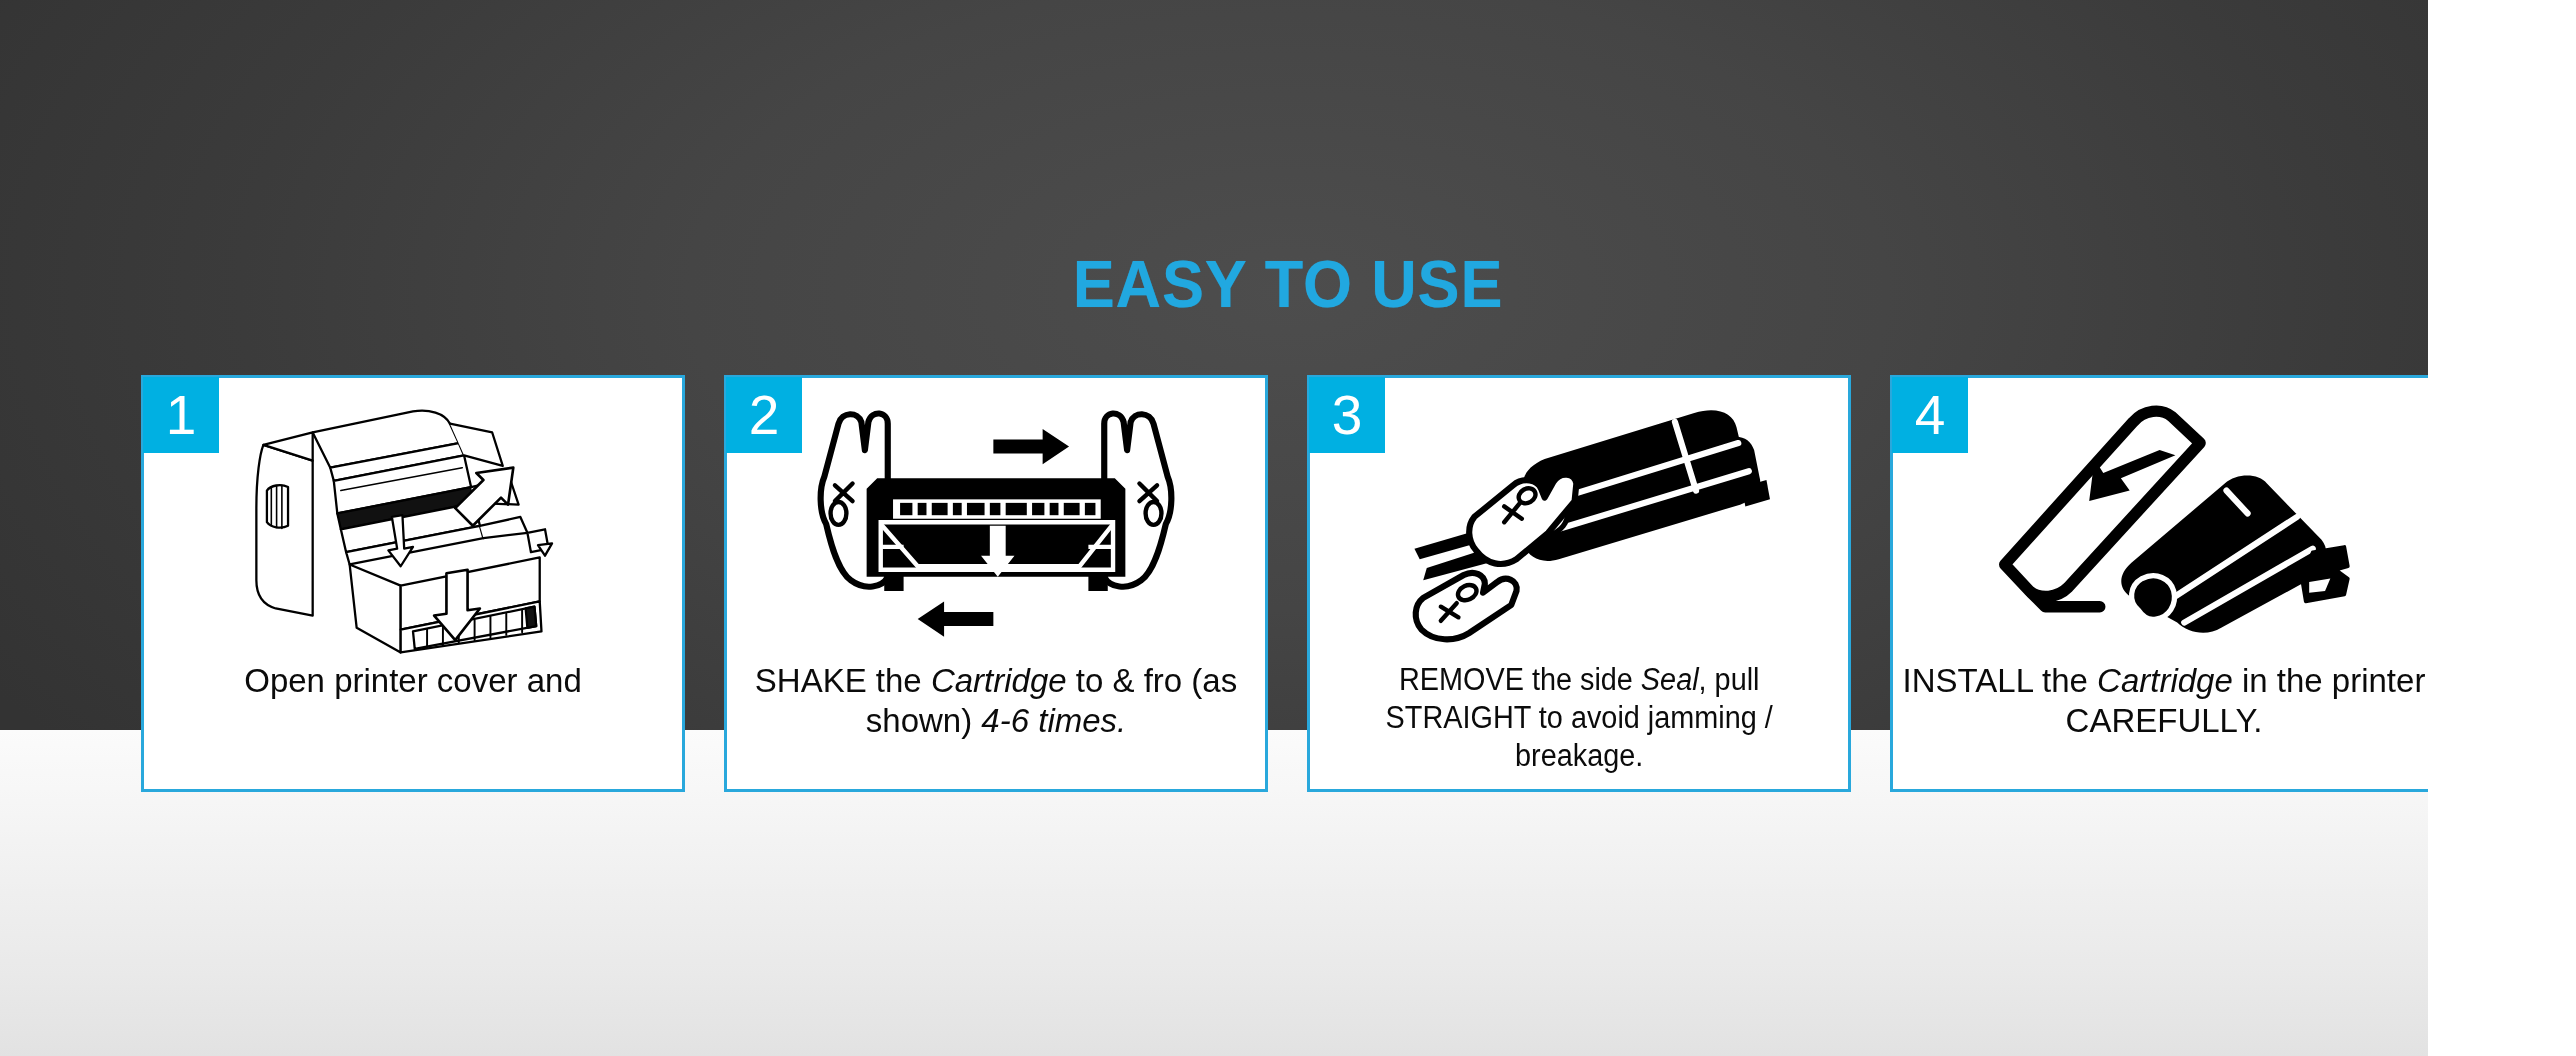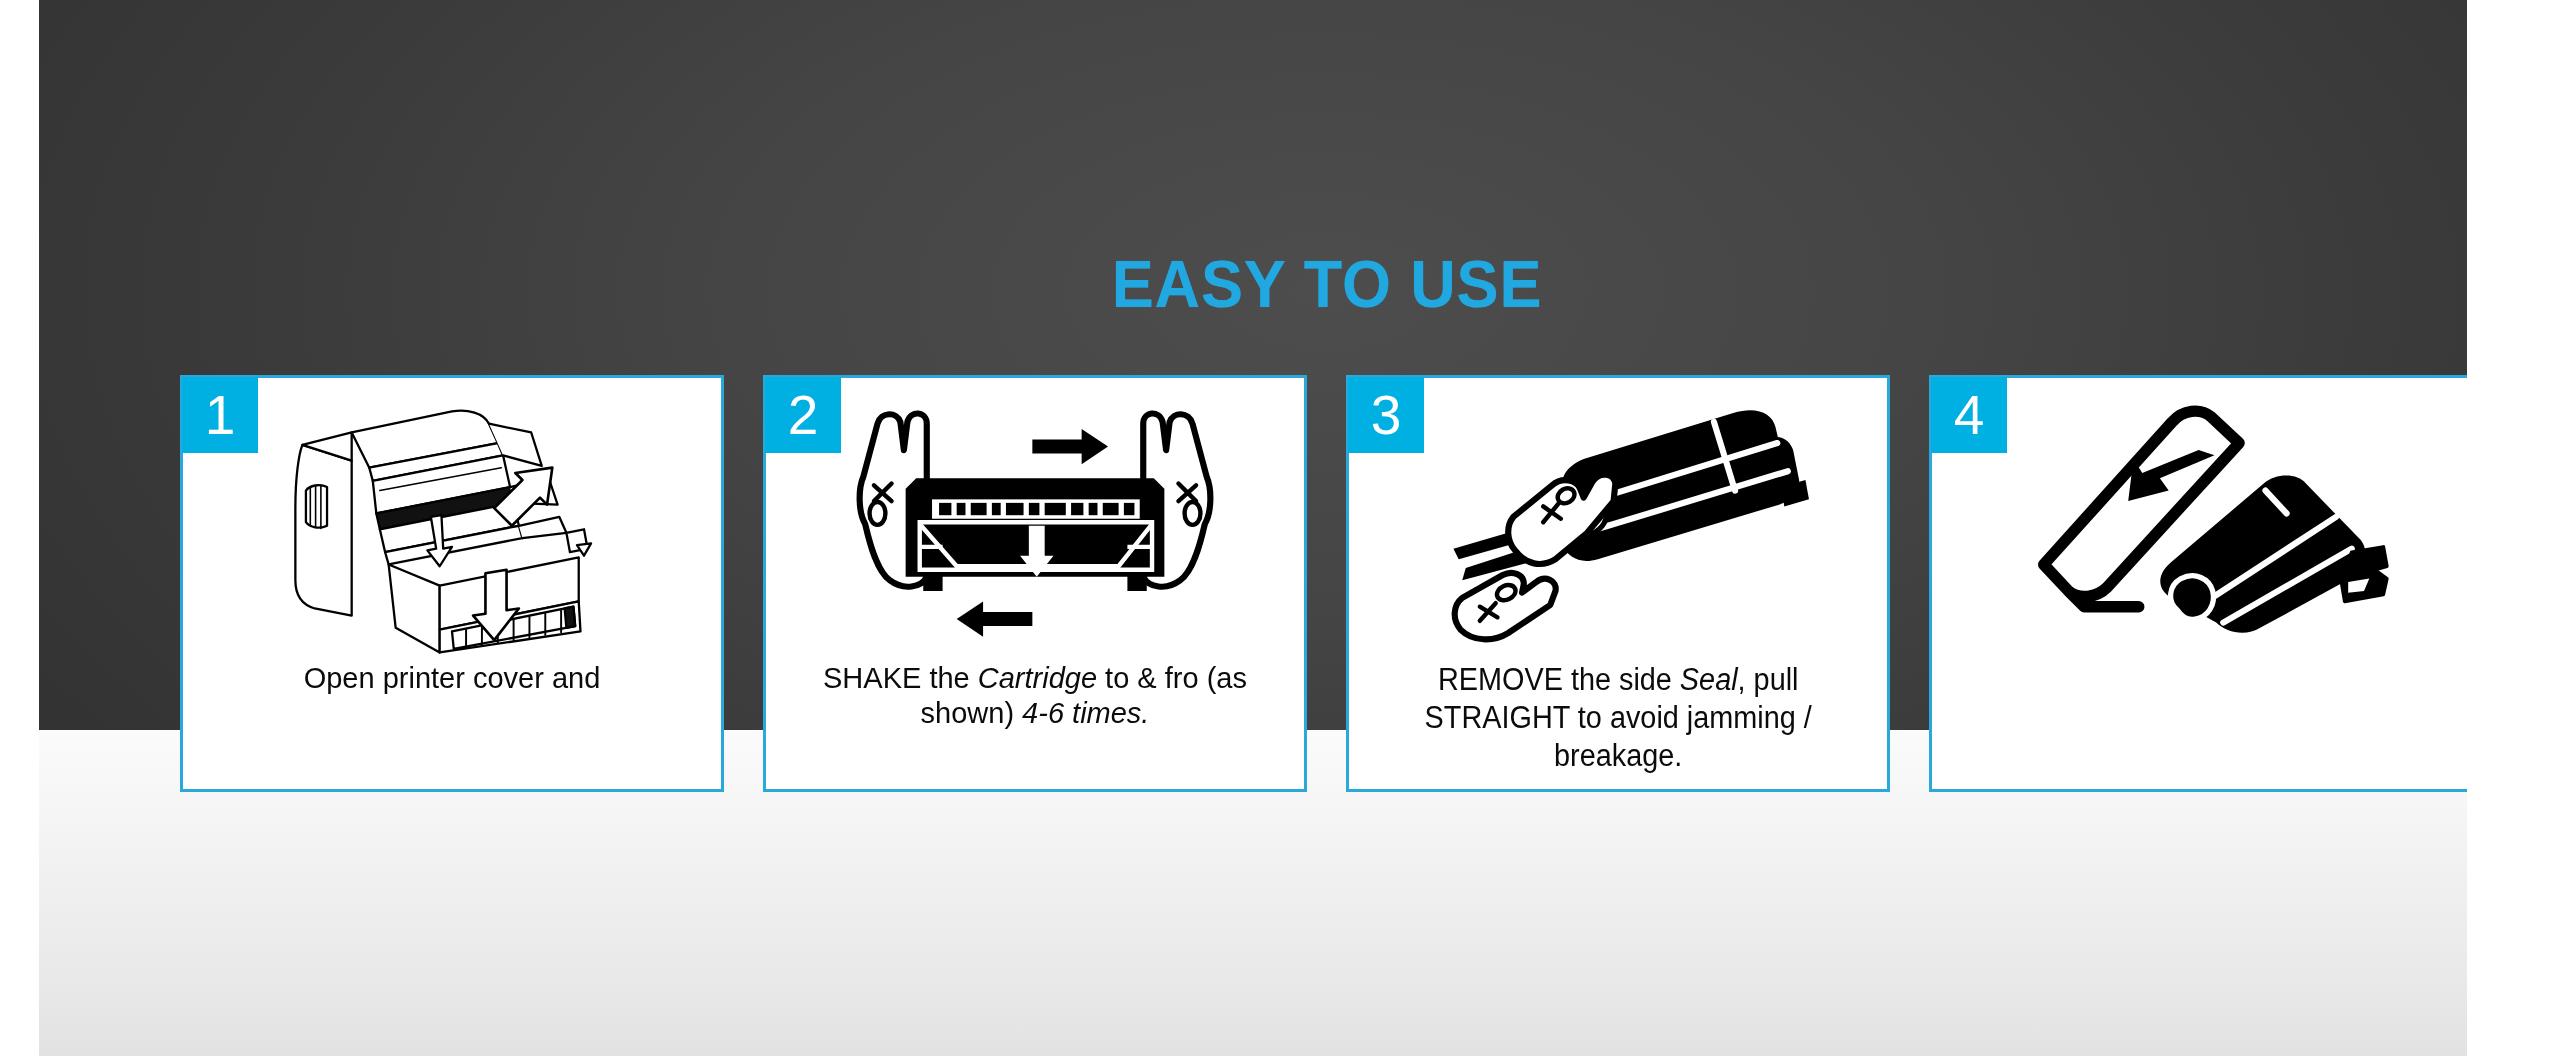--- a/index.html
+++ b/index.html
@@ -11,21 +11,20 @@
   body {
     font-family: "Liberation Sans", sans-serif;
   }
 
   .stage {
     position: relative;
     width: 2428px;
     height: 1056px;
     overflow: hidden;
     background: #0f172a;
-    margin-left: 39px;
   }
 
   
   .bg-dark {
     position: absolute;
     left: 0; top: 0;
     width: 2576px;
     height: 730px;
     background:
       radial-gradient(ellipse 1496px 792px at 50% 40%, #4d4d4d 0%, #454545 40%, #3b3b3b 70%, #333333 100%);
@@ -107,21 +106,21 @@
   .art svg { display: block; }
 
   .caption {
     position: absolute;
     left: 8.8px;
     right: 8.8px;
     top: 283px;
     text-align: center;
     color: #0b0b0b;
     font-family: "Liberation Sans", sans-serif;
-    font-size: 29px;
+    font-size: 33px;
     line-height: 1.22;
   }
   .caption.tight {
     font-size: 31px;
     transform: scaleX(0.93);
     transform-origin: 50% 0;
   }
   .caption em {
     font-style: italic;
   }
@@ -312,17 +311,20 @@
             <path d="M258 262 L404 178"></path>
             <path d="M306 112 L330 138"></path>
           </g>
 
           <path d="M206 248 C194 238 196 220 210 212 C226 204 242 212 246 226 C250 242 240 256 226 258 C216 260 210 254 206 248 Z" fill="#000" stroke="#fff" stroke-width="6"></path>
 
           <path d="M404 182 L440 176 L444 198 L430 202 L444 212 L440 230 L396 238 L392 214 Z" fill="#000" stroke="#000" stroke-width="4" stroke-linejoin="round"></path>
           <path d="M400 216 L424 212 L418 226 L400 228 Z" fill="#fff"></path>
         </svg>
       </div>
+      <div class="caption">
+        <span>INSTALL the </span><em>Cartridge</em><span> in the printer CAREFULLY.</span>
+      </div>
     </div>
 
   </div>
 </div>
 
 
 </body></html>

